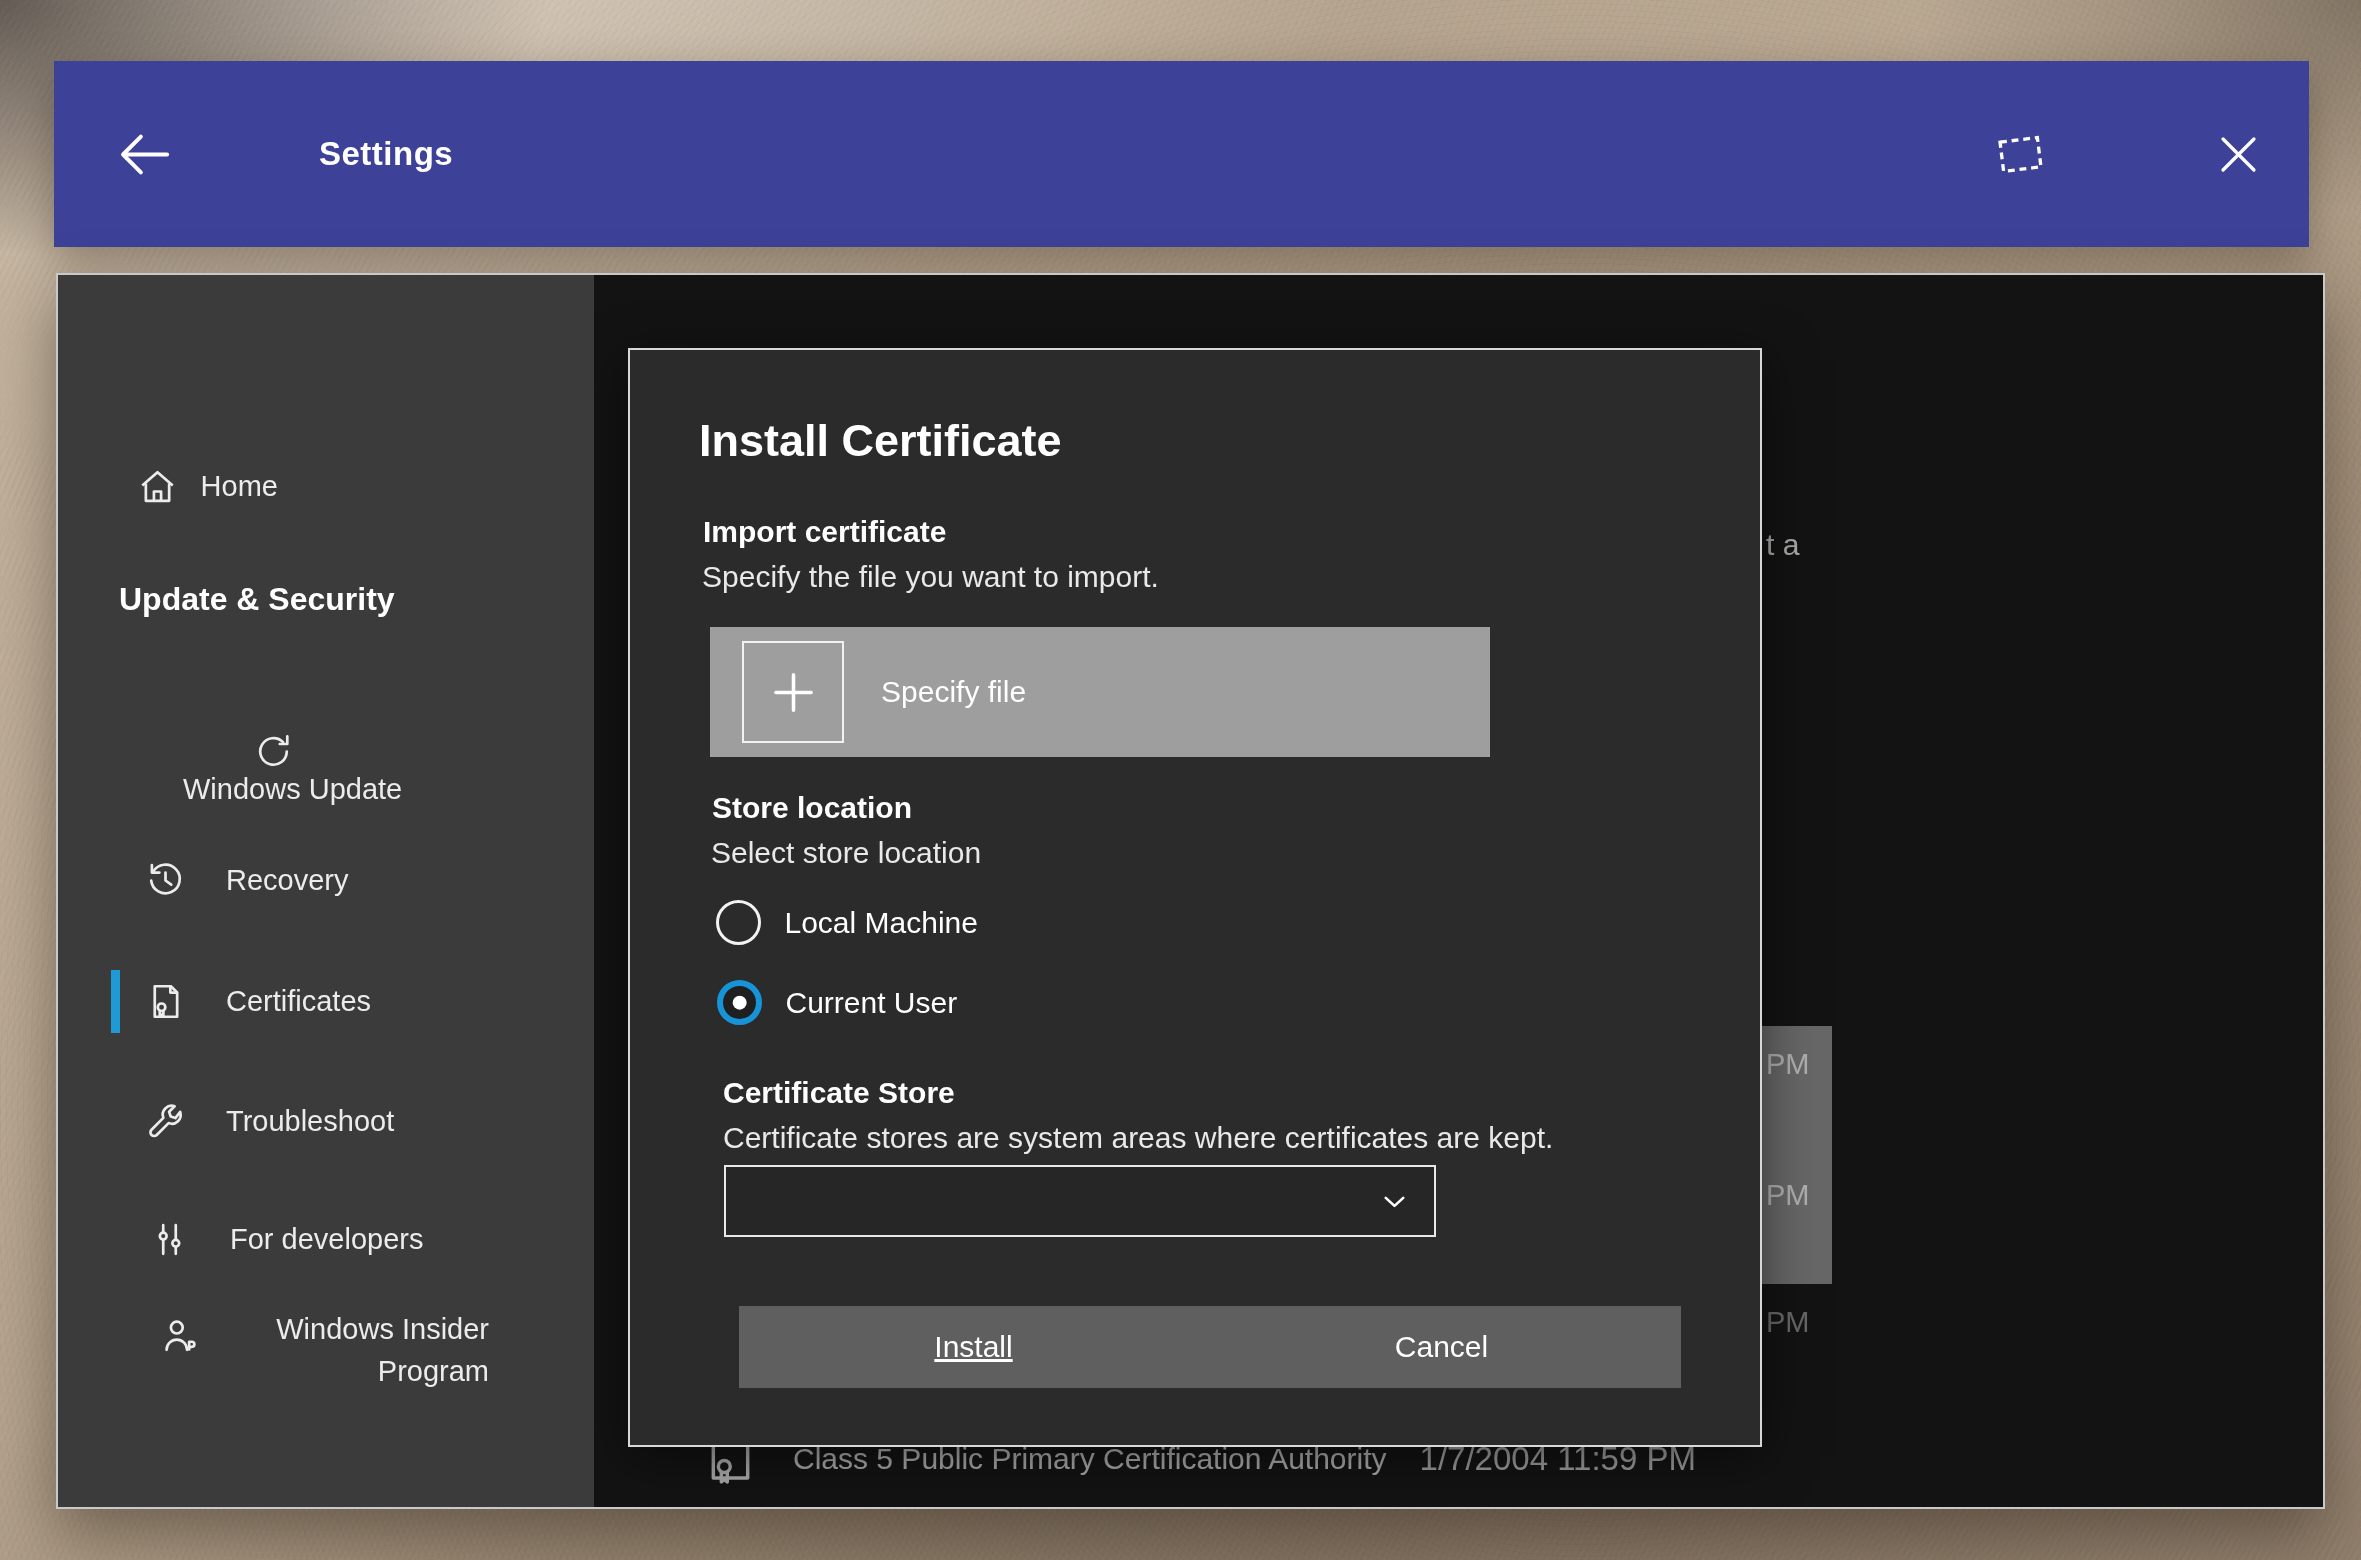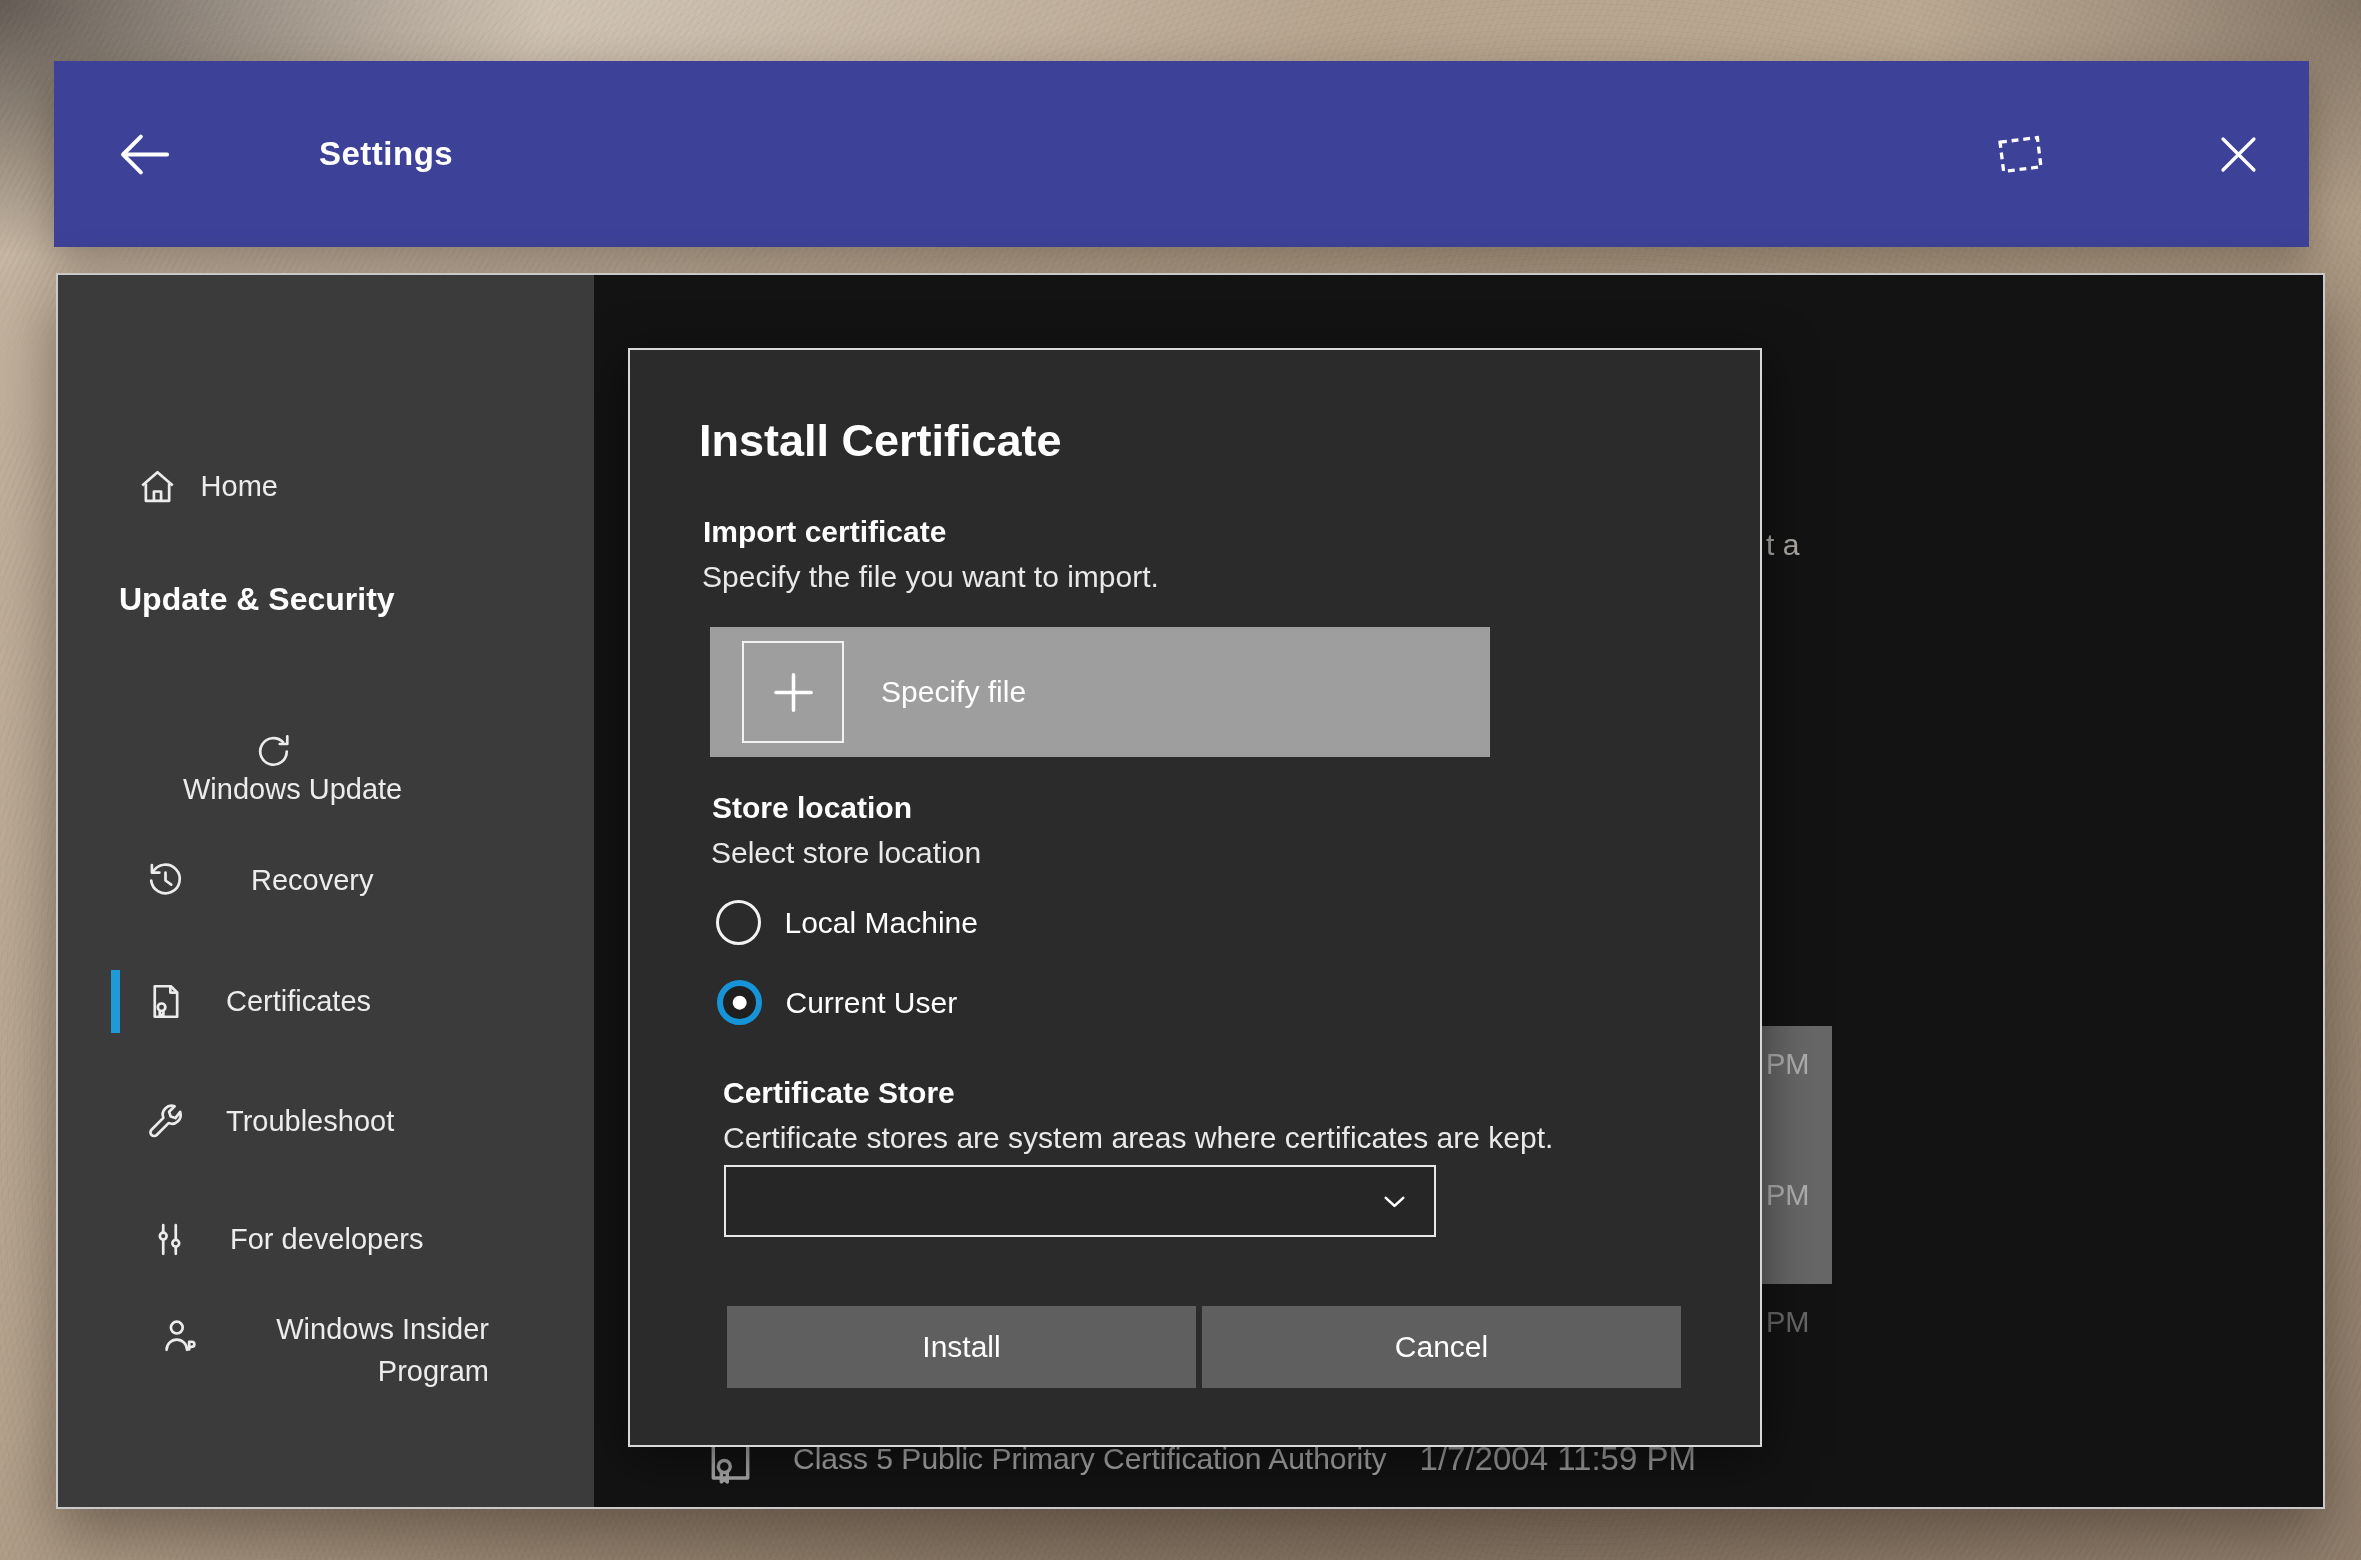--- a/index.html
+++ b/index.html
@@ -94,21 +94,21 @@
   .combo{
     position:absolute;left:94px;top:815px;width:712px;height:72px;box-sizing:border-box;
     background:#262626;border:2.9px solid #e8e8e8;cursor:pointer;
     display:flex;align-items:center;justify-content:flex-end;padding-right:21.6px;
   }
   .combo-value{flex:1;font-size:29px;color:#fff;padding-left:17.6px;}
   .dlg-btn{
     position:absolute;top:956px;height:82px;background:#5f5f5f;border:none;cursor:pointer;
     color:#fff;font-size:30px;font-family:inherit;display:flex;align-items:center;justify-content:center;
   }
-  .btn-install{left:97px;width:469px;}
+  .btn-install{left:109px;width:469px;text-decoration:underline;}
   .btn-cancel{left:572px;width:479px;}
 
   svg{display:block;}
 </style>
 </head>
 <body>
 
 <div class="stage">
   <div class="speckle"></div>
 
@@ -162,21 +162,21 @@
       <div class="side-item" style="top:455px;left:86px;flex-direction:column;">
         <span class="sicon">
           <svg width="43" height="43" viewBox="0 0 24 24" fill="none" stroke="#ececec" stroke-width="1.5" stroke-linecap="round" stroke-linejoin="round">
             <path d="M19.4 12a7.4 7.4 0 1 1-2.1-5.2"></path>
               <path d="M19.7 3.6v4.2h-4.2"></path>
           </svg>
         </span>
         <span class="slabel" style="margin-left:39px;">Windows Update</span>
       </div>
 
-      <div class="side-item" style="top:578px;left:86px;gap:25px;">
+      <div class="side-item" style="top:578px;left:86px;">
         <span class="sicon">
           <svg width="43" height="43" viewBox="0 0 24 24" fill="none" stroke="#ececec" stroke-width="1.5" stroke-linecap="round" stroke-linejoin="round">
             <path d="M5 7.2A8 8 0 1 1 4 12"></path>
               <path d="M4.4 3.4v4.2h4.2"></path>
               <path d="M12 7.6V12l3.2 2.3"></path>
           </svg>
         </span>
         <span class="slabel" style="margin-left:39px;">Recovery</span>
       </div>
 

